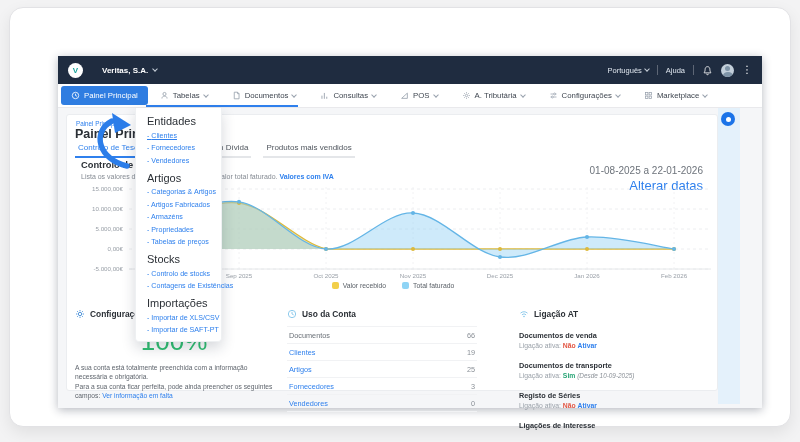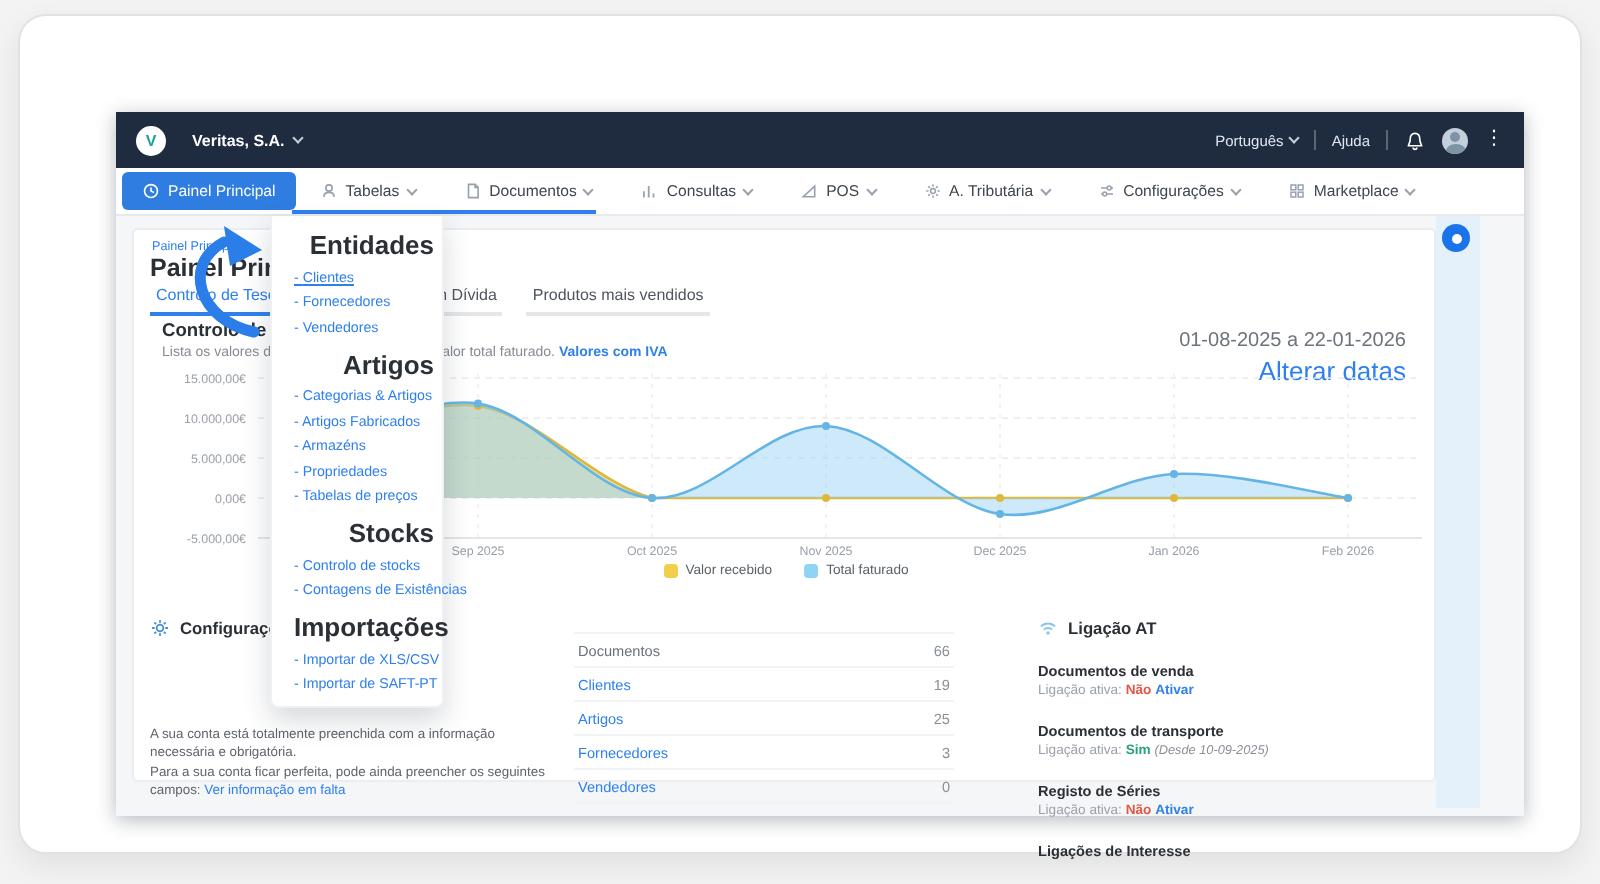--- a/index.html
+++ b/index.html
@@ -9,21 +9,21 @@
   .window { position:absolute; left:9px; top:7px; width:782px; height:420px; background:#fff;
             border:1px solid #e2e2e5; border-radius:14px; box-shadow:0 6px 16px rgba(0,0,0,.08); }
 
   .app { position:absolute; left:48px; top:48px; width:704px; height:352px; background:#f5f6f8;
          box-shadow:0 2px 9px rgba(25,35,55,.32); }
 
   
   .topbar { height:28px; background:#1f2c40; display:flex; align-items:center; padding:0 10px; gap:5px; }
   .logo { width:15px; height:15px; border-radius:50%; background:#fff; color:#1aa39b; font-size:8px; font-weight:bold;
           display:flex; align-items:center; justify-content:center; flex:0 0 auto; }
-  .company { color:#fff; font-size:8px; font-weight:bold; margin-left:8px; }
+  .company { color:#fff; font-size:8px; font-weight:bold; margin-left:14px; }
   .chev { width:4px; height:4px; border-right:1px solid #c7cfd9; border-bottom:1px solid #c7cfd9;
           transform:rotate(45deg); margin-top:-2px; }
   .tb-right { margin-left:auto; display:flex; align-items:center; gap:8px; }
   .tb-link { color:#dfe6ee; font-size:7.5px; display:flex; align-items:center; gap:3px; }
   .tb-div { width:1px; height:10px; background:rgba(255,255,255,.28); }
   .avatar { width:13px; height:13px; border-radius:50%; background:#c3cfda; overflow:hidden; position:relative; }
   .avatar i { position:absolute; left:4px; top:2.5px; width:5px; height:5px; border-radius:50%; background:#7e93a6; }
   .avatar u { position:absolute; left:1.5px; top:8.5px; width:10px; height:7px; border-radius:50%; background:#7e93a6; }
   .dots { color:#fff; font-size:10px; line-height:10px; }
 
@@ -85,21 +85,21 @@
   .at-status { font-size:6.8px; color:#9aa1a9; margin-top:2px; }
   .no  { color:#e25744; font-weight:bold; }
   .yes { color:#27a475; font-weight:bold; }
   .act { color:#2f80ed; font-weight:bold; }
   .note { color:#8a9097; font-style:italic; font-size:6.4px; }
 
   
   .dropdown { position:absolute; left:77px; top:52px; width:87px; background:#fff;
               box-shadow:0 6px 14px rgba(30,40,60,.18); border:1px solid #eef0f2; border-top:none;
               padding:7px 4px 7px 11px; z-index:50; border-radius:0 0 4px 4px; }
-  .dd-head { font-size:13px; font-weight:bold; color:#2b3036; margin-top:7px;text-align:right; }
+  .dd-head { font-size:11px; font-weight:normal; color:#2b3036; margin-top:7px; }
   .dd-head.first { margin-top:0; }
   .dd-item { font-size:7.1px; color:#2f80ed; margin-top:4.5px; white-space:nowrap; }
   .dd-item::before { content:"- "; }
   .dd-item.hov { text-decoration:underline; }
 
   .annot { position:absolute; left:0; top:0; width:800px; height:442px; pointer-events:none; z-index:60; }
 </style>
 </head>
 <body>
 
@@ -292,20 +292,27 @@
             <span>Configurações</span>
           </div>
           <div class="pct">100%</div>
           <div class="cfg-text">
             <span>A sua conta está totalmente preenchida com a informação necessária e obrigatória.</span><br>
             <span>Para a sua conta ficar perfeita, pode ainda preencher os seguintes campos: </span><span class="lnk">Ver informação em falta</span>
           </div>
         </div>
 
         <div class="col-usage">
+          <div class="sec-title">
+            <svg viewBox="0 0 12 12">
+              <circle cx="6" cy="6" r="4.4" fill="none" stroke="#85c6ea" stroke-width="1.1"></circle>
+              <path d="M6 3.4 V6 L8 7" fill="none" stroke="#85c6ea" stroke-width="1.1"></path>
+            </svg>
+            <span>Uso da Conta</span>
+          </div>
           <div class="usage-rows">
             <div class="urow plain">
               <span class="lbl">Documentos</span>
               <span class="val">66</span>
             </div>
             <div class="urow">
               <span class="lbl">Clientes</span>
               <span class="val">19</span>
             </div>
             <div class="urow">

